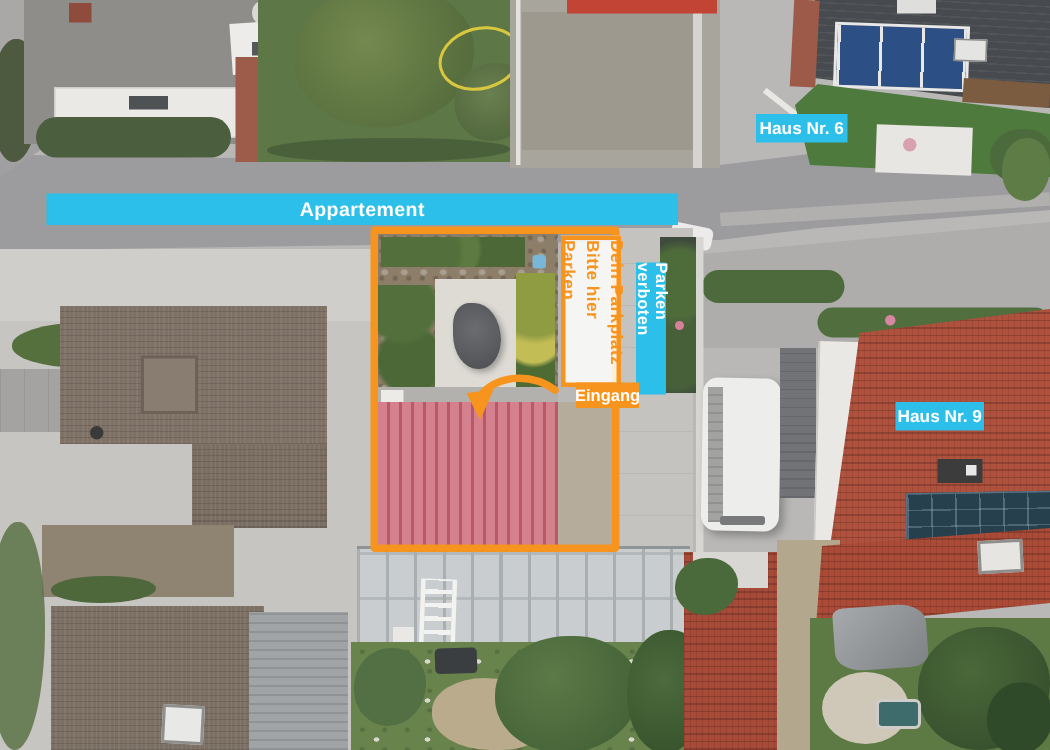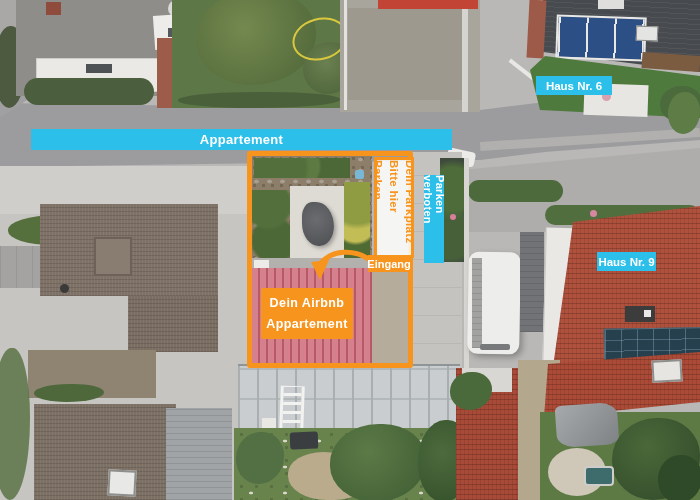--- a/index.html
+++ b/index.html
@@ -177,46 +177,41 @@
   <div class="ab speckle" style="left:548px;top:448px;width:58px;height:48px;background:#cfc8b9;border-radius:50%;"></div>
   <div class="ab" style="left:584px;top:466px;width:26px;height:16px;background:#3e6b6b;border:2px solid #cfcdc9;border-radius:4px;"></div>
 
   <div class="ab" style="left:247px;top:151px;width:166px;height:217px;border:5px solid var(--orange);
               box-sizing:border-box;border-radius:3px;z-index:40;"></div>
 
   <div class="ab lbl" style="left:31px;top:129px;width:421px;height:21px;font-size:13px;letter-spacing:.3px;z-index:50;">
     <span>Appartement</span>
   </div>
 
-  <div class="ab lbl" style="left:536px;top:76px;width:76px;height:19px;font-size:11.5px;z-index:50;">
+  <div class="ab lbl" style="left:504px;top:76px;width:61px;height:19px;font-size:11.5px;z-index:50;">
     <span>Haus Nr. 6</span>
   </div>
-  <div class="ab lbl" style="left:597px;top:252px;width:59px;height:19px;font-size:11.5px;z-index:50;">
+  <div class="ab lbl" style="left:597px;top:268px;width:59px;height:19px;font-size:11.5px;z-index:50;">
     <span>Haus Nr. 9</span>
   </div>
 
   <div class="ab vwrap" style="left:374px;top:157px;width:40px;height:101px;background:rgba(255,255,255,.85);
               border:3px solid var(--orange);box-sizing:border-box;z-index:50;">
     <div class="vtext" style="color:var(--orange);font-size:11.5px;line-height:16px;">
       <div>Dein Parkplatz</div>
       <div>Bitte hier Parken</div>
     </div>
   </div>
 
   <div class="ab vwrap" style="left:424px;top:175px;width:20px;height:88px;background:var(--cyan);z-index:50;">
     <div class="vtext" style="color:#fff;font-size:11px;">Parken verboten</div>
   </div>
 
-  <div class="ab obox" style="left:368px;top:255px;width:42px;height:17px;font-size:11px;z-index:51;">
+  <div class="ab obox" style="left:384px;top:255px;width:42px;height:17px;font-size:11px;z-index:51;">
     <span>Eingang</span>
   </div>
   <svg class="ab" style="left:300px;top:246px;z-index:50;" width="80" height="42" viewBox="0 0 80 42">
     <path d="M 70 14 C 55 3 32 3 20 18" fill="none" stroke="var(--orange)" stroke-width="5" stroke-linecap="round"></path>
     <polygon points="11,16 29,14 20,34" fill="var(--orange)"></polygon>
   </svg>
 
-  <div class="ab obox" style="left:261px;top:288px;width:92px;height:51px;flex-direction:column;font-size:12.5px;
-              letter-spacing:.4px;line-height:21px;border-radius:2px;z-index:50;">
-    <div>Dein Airbnb</div>
-    <div>Appartement</div>
-  </div>
 
 </div>
 
 </body></html>

